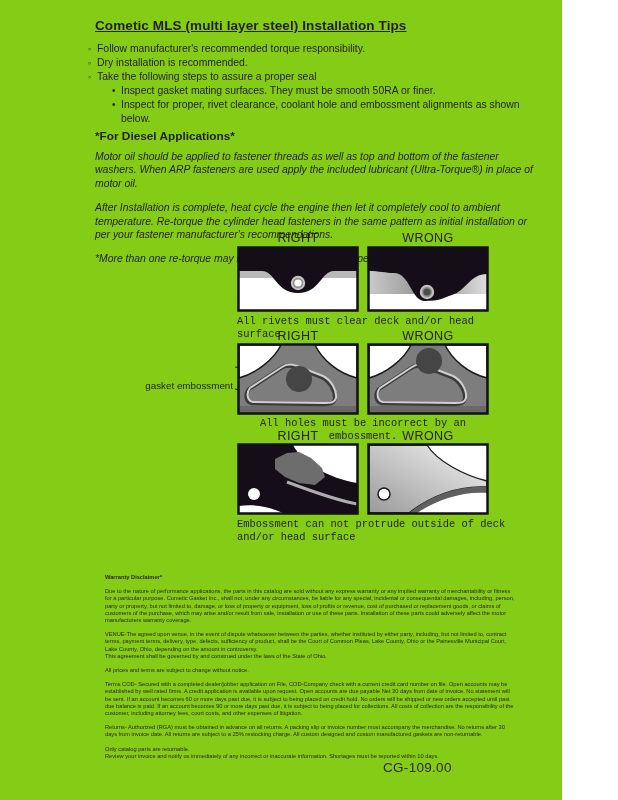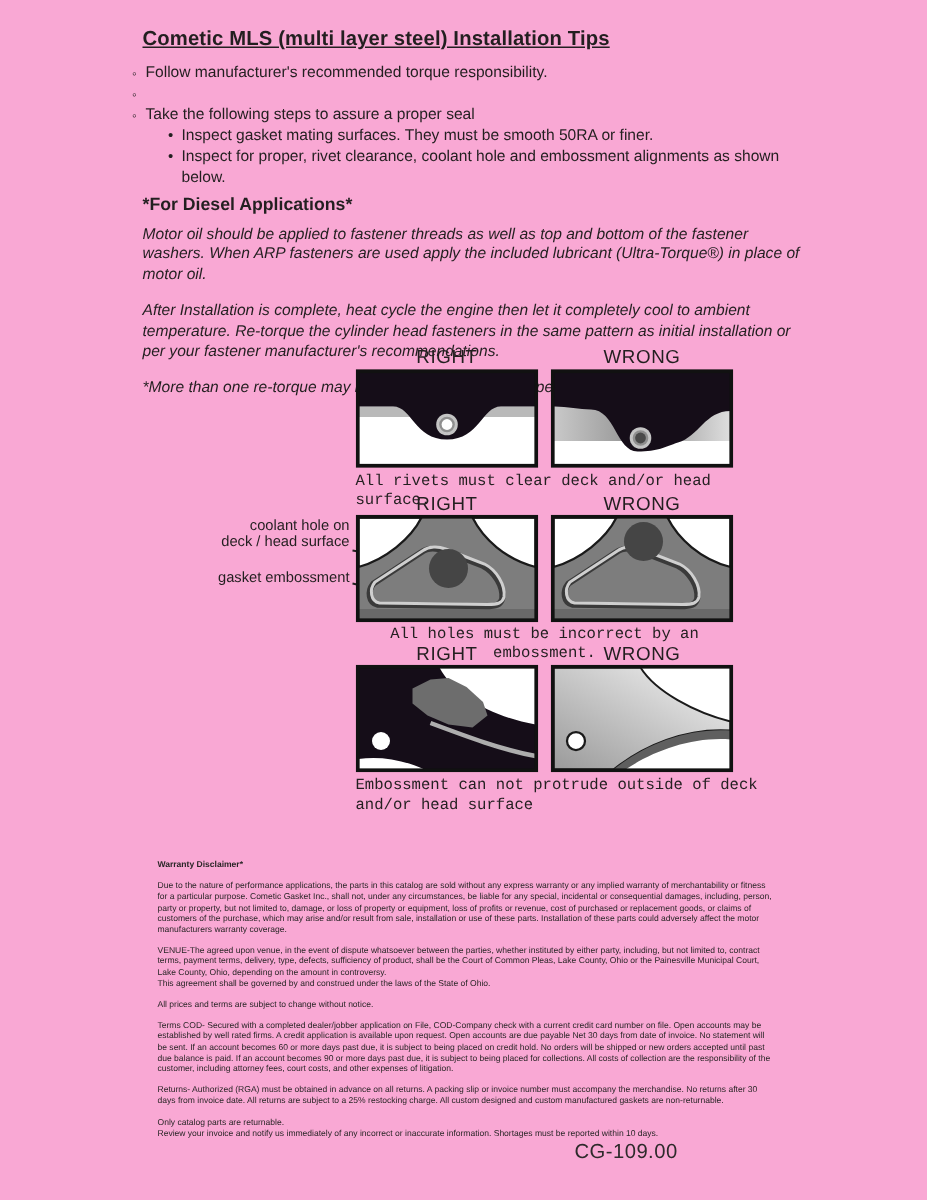--- a/index.html
+++ b/index.html
@@ -1,17 +1,17 @@
 <!DOCTYPE html>
 <html><head>
 <meta charset="utf-8">
 <style>
   html,body{margin:0;padding:0;background:#fff;}
   .page{
-    position:relative;width:618px;height:800px;background:#f9a8d4;overflow:hidden;
+    position:relative;width:562px;height:800px;background:#84cc16;overflow:hidden;
     font-family:"Liberation Sans","DejaVu Sans",sans-serif;color:#231f20;
   }
   
   .content{position:absolute;left:95px;top:18px;width:442px;}
   .title{
     font-size:13.5px;font-weight:bold;text-decoration:underline;
     margin:0 0 9px 0;letter-spacing:0.1px;
   }
   .bullets{font-size:10.4px;line-height:14px;}
   .bullet-row{display:flex;}
@@ -56,20 +56,21 @@
   <div class="content">
     <h1 class="title">Cometic MLS (multi layer steel) Installation Tips</h1>
 
     <div class="bullets">
       <div class="bullet-row">
         <span class="marker">◦</span>
         <span>Follow manufacturer's recommended torque responsibility.</span>
       </div>
       <div class="bullet-row">
         <span class="marker">◦</span>
+        <span>Dry installation is recommended.</span>
       </div>
       <div class="bullet-row">
         <span class="marker">◦</span>
         <span>Take the following steps to assure a proper seal</span>
       </div>
       <div class="bullet-row sub">
         <span class="marker">•</span>
         <span>Inspect gasket mating surfaces.  They must be smooth 50RA or finer.</span>
       </div>
       <div class="bullet-row sub">
@@ -121,22 +122,20 @@
       </svg>
     </div>
 
     <div class="dg-caption" style="left:141px;top:84px;">All rivets must clear deck and/or head surface.</div>
   </div>
 
   <div class="diagram-block" style="top:329px;height:102px;">
     <div class="dg-label" style="left:141px;">RIGHT</div>
     <div class="dg-label" style="left:271px;">WRONG</div>
 
-    <div class="pair2-label" style="top:16px;">coolant hole on
-deck / head surface</div>
     <div class="pair2-label" style="top:51px;">gasket embossment</div>
 
     <svg class="leader-overlay" width="424" height="102" viewBox="0 0 424 102">
       <line x1="139" y1="38" x2="201" y2="49" stroke="#231f20" stroke-width="1.2"></line>
       <line x1="139" y1="60" x2="170" y2="67" stroke="#231f20" stroke-width="1.2"></line>
     </svg>
 
     <div class="dg-box" style="left:141px;top:14px;">
       <svg width="122" height="72" viewBox="0 0 122 72">
         <rect x="1.5" y="1.5" width="119" height="69" fill="#7d7d7d"></rect>

